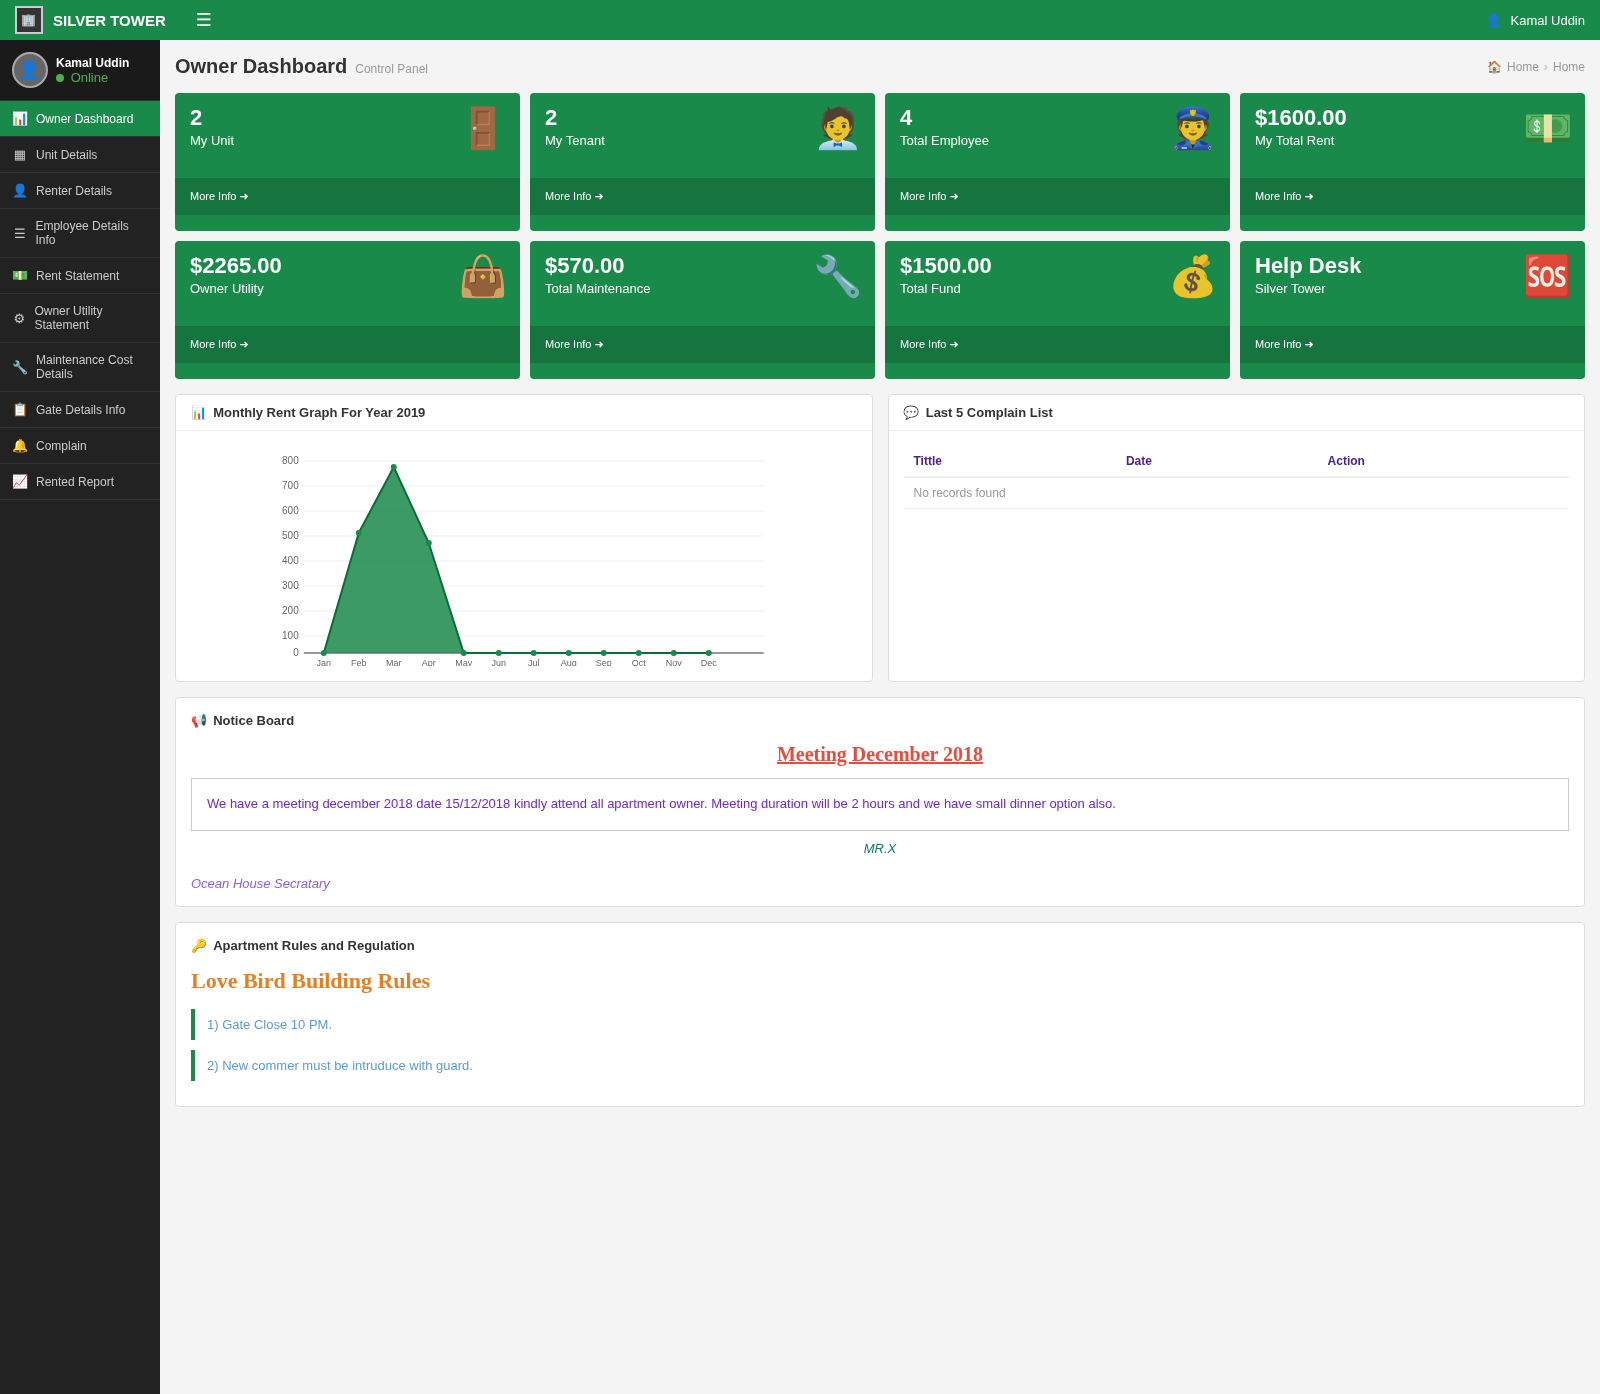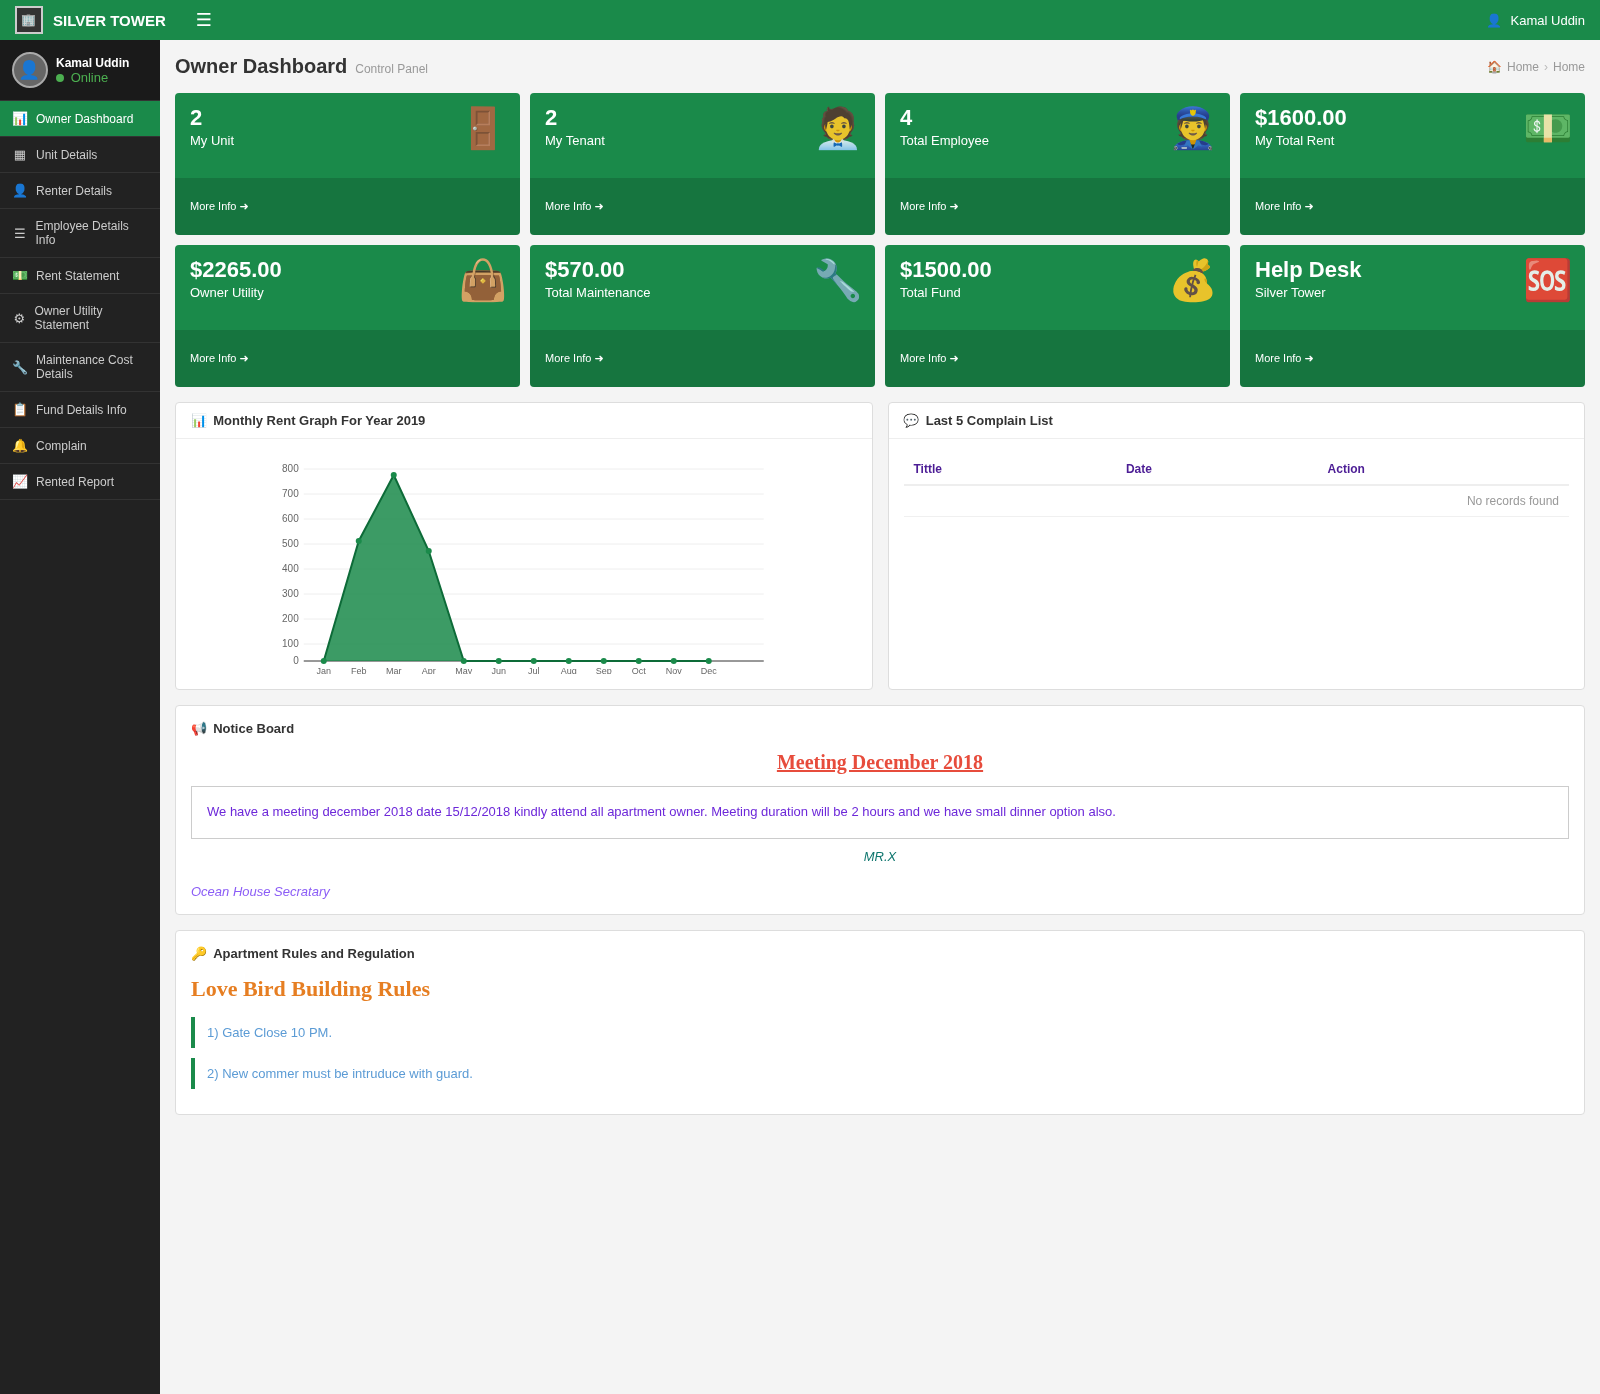--- a/index.html
+++ b/index.html
@@ -114,22 +114,22 @@
     .stat-card .card-value { font-size: 22px; font-weight: bold; margin-bottom: 2px; }
     .stat-card .card-label { font-size: 13px; margin-bottom: 30px; }
     .stat-card .card-icon {
       position: absolute;
       top: 12px; right: 12px;
       font-size: 40px;
       opacity: 0.9;
     }
     .stat-card .card-footer {
       background: rgba(0,0,0,0.15);
-      margin: 0 -15px;
-      padding: 22px 15px;
+      margin: 16px -15px;
+      padding: 12px 15px;
       font-size: 11px;
       cursor: pointer;
       display: flex;
       align-items: center;
       gap: 4px;
     }
 
     
     .content-row {
       display: grid;
@@ -168,21 +168,21 @@
       font-size: 12px;
       font-weight: bold;
       color: #4c1d95;
       border-bottom: 2px solid #eee;
     }
     .complain-table td {
       padding: 8px 10px;
       font-size: 12px;
       border-bottom: 1px solid #f0f0f0;
     }
-    .complain-empty { color: #999; text-align: right; padding: 30px; font-size: 12px; }
+    .complain-empty { color: #999; text-align: left; padding: 30px; font-size: 12px; }
 
     
     .notice-panel {
       background: #fff;
       border: 1px solid #ddd;
       border-radius: 4px;
       margin-bottom: 15px;
       padding: 15px;
     }
     .notice-panel .notice-header {
@@ -312,21 +312,21 @@
       <a>
         <span class="nav-icon">⚙</span>
         <span>Owner Utility Statement</span>
       </a>
       <a>
         <span class="nav-icon">🔧</span>
         <span>Maintenance Cost Details</span>
       </a>
       <a>
         <span class="nav-icon">📋</span>
-        <span>Fund Details Info</span>
+        <span>Gate Details Info</span>
       </a>
       <a>
         <span class="nav-icon">🔔</span>
         <span>Complain</span>
       </a>
       <a>
         <span class="nav-icon">📈</span>
         <span>Rented Report</span>
       </a>
     </nav>

